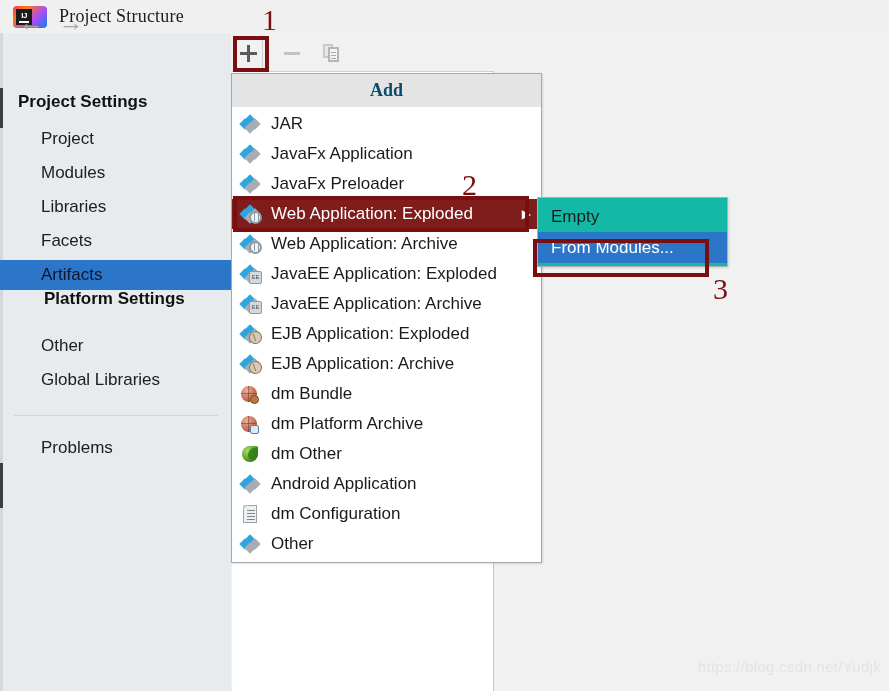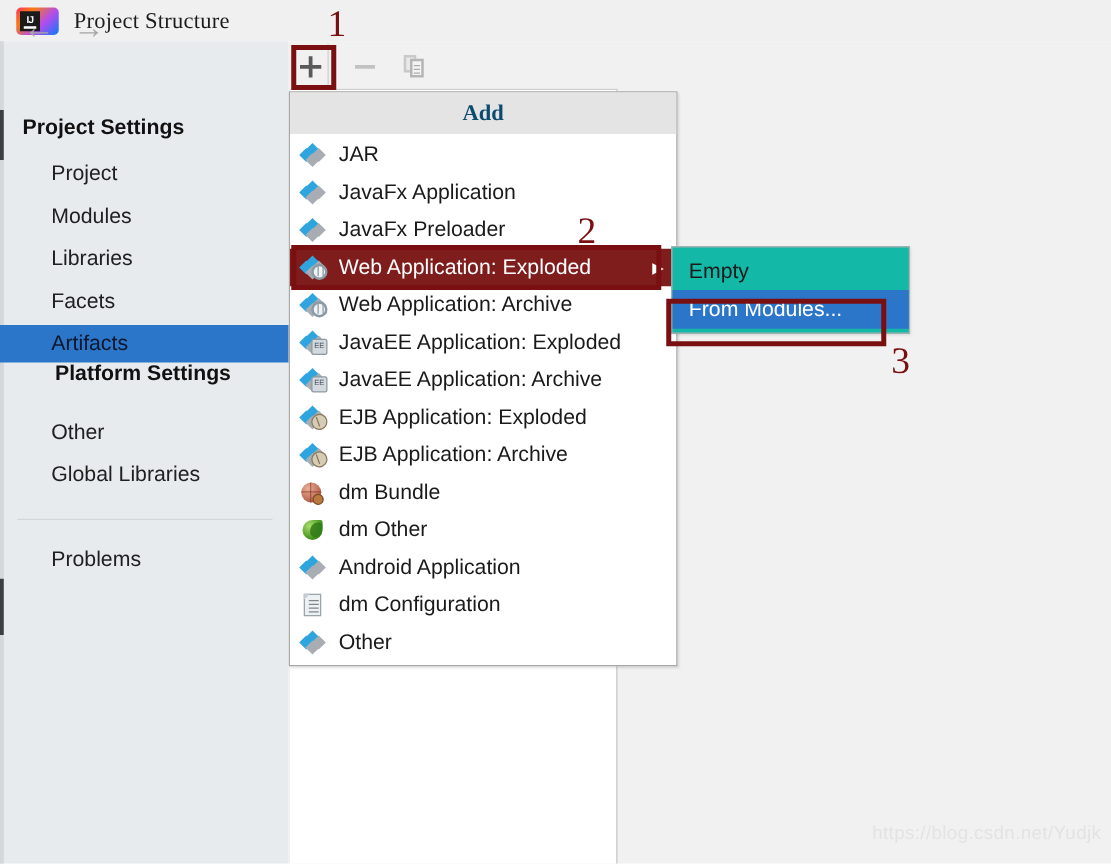--- a/index.html
+++ b/index.html
@@ -659,20 +659,29 @@
     <div class="menu-item">
       <span class="mi-icon">
         <span class="ic-ball">
             <span class="sphere"></span>
             <span class="mini"></span>
           </span>
       </span>
       <span class="mi-label">dm Bundle</span>
     </div>
 
+    <div class="menu-item">
+      <span class="mi-icon">
+        <span class="ic-ball">
+            <span class="sphere"></span>
+            <span class="mini sq"></span>
+          </span>
+      </span>
+      <span class="mi-label">dm Platform Archive</span>
+    </div>
 
     <div class="menu-item">
       <span class="mi-icon">
         <span class="ic-leaf">
             <span class="lf"></span>
             <span class="lf2"></span>
           </span>
       </span>
       <span class="mi-label">dm Other</span>
     </div>

